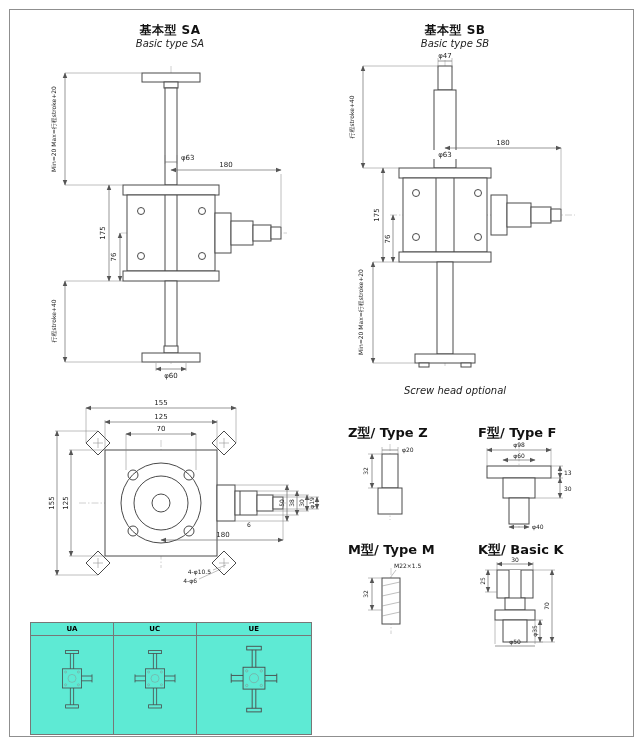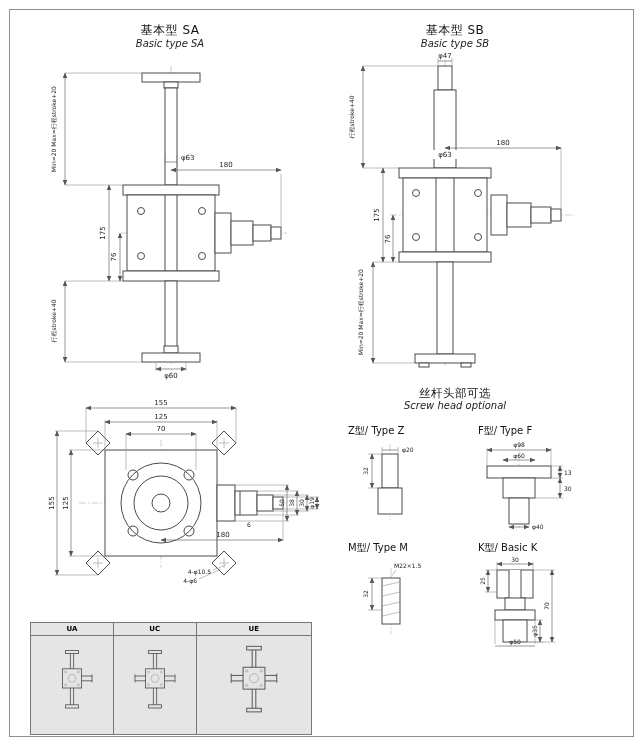--- a/index.html
+++ b/index.html
@@ -2,33 +2,33 @@
 <html><head>
 <meta charset="utf-8">
 <style>
   * { margin:0; padding:0; box-sizing:border-box; }
   html,body { background:#e9e9e9; }
   body { font-family:"DejaVu Sans","Liberation Sans",sans-serif; }
   .page { position:relative; width:643px; height:746px; background:#ffffff; overflow:hidden; margin:0 auto; }
   .frame { position:absolute; left:9px; top:9px; width:625px; height:728px; border:1px solid #8f8f8f; }
   .abs { position:absolute; }
   .title { text-align:center; }
-  .title .zh { font-weight:normal; font-size:12px; color:#111; letter-spacing:.5px; }
+  .title .zh { font-weight:bold; font-size:12px; color:#111; letter-spacing:.5px; }
   .title .en { font-size:10px; color:#222; margin-top:-1px;font-style:italic; }
-  .type-label { font-size:10px; font-weight:normal; color:#111; }
+  .type-label { font-size:13px; font-weight:bold; color:#111; }
   svg { overflow:visible; }
   .ol  { fill:#ffffff; stroke:#4a4a4a; stroke-width:1; }
   .ln  { stroke:#4a4a4a; stroke-width:1; fill:none; }
   .thin{ stroke:#8a8a8a; stroke-width:.55; fill:none; }
   .dim { stroke:#6a6a6a; stroke-width:.7; fill:none; }
   .cl  { stroke:#aaaaaa; stroke-width:.55; fill:none; stroke-dasharray:7 2 1.5 2; }
   .dt  { font-size:7px; fill:#222; }
   .dts { font-size:6px; fill:#222; }
   .wbg { fill:#ffffff; stroke:none; }
-  .vbox { border:1px solid #777; display:flex; background:#e5e5e5; }
+  .vbox { border:1px solid #777; display:flex; background:#5eead4; }
   .vcell { flex:1; border-right:1px solid #777; display:flex; flex-direction:column; align-items:center; }
   .vcell:last-child { border-right:none; flex:1.4; }
   .vlabel { font-size:7px; font-weight:bold; width:100%; text-align:center; padding:2px 0; border-bottom:1px solid #777; }
   .vdraw { margin-top:3px; }
 </style>
 </head>
 <body>
 
 <svg width="0" height="0" style="position:absolute" aria-hidden="true">
   <defs>
@@ -294,21 +294,20 @@
     <text class="dts" transform="rotate(-90 259 115)" x="259" y="115" text-anchor="middle">38</text>
     <text class="dts" transform="rotate(-90 269 115)" x="269" y="115" text-anchor="middle">30</text>
     <text class="dts" transform="rotate(-90 279 115)" x="279" y="115" text-anchor="middle">φ19</text>
     <text class="dts" x="212" y="139">6</text>
     <text class="dt" x="188" y="149" text-anchor="middle">180</text>
     <text class="dts" x="176" y="186" text-anchor="end">4-φ10.5</text>
     <text class="dts" x="162" y="195" text-anchor="end">4-φ6</text>
   </svg>
 
   <div class="abs title" style="left:350px; top:386px; width:210px;">
-    <div class="zh" style="font-size:11.5px">丝杆头部可选</div>
     <div class="en">Screw head optional</div>
   </div>
 
   <div class="abs type-label" style="left:348px; top:424px;">Z型/ Type Z</div>
   <div class="abs type-label" style="left:478px; top:424px;">F型/ Type F</div>
   <div class="abs type-label" style="left:348px; top:541px;">M型/ Type M</div>
   <div class="abs type-label" style="left:478px; top:541px;">K型/ Basic K</div>
 
   <svg class="abs" style="left:350px; top:438px;" width="90" height="85" viewBox="0 0 90 85">
     <line class="cl" x1="40" y1="6" x2="40" y2="82"></line>

